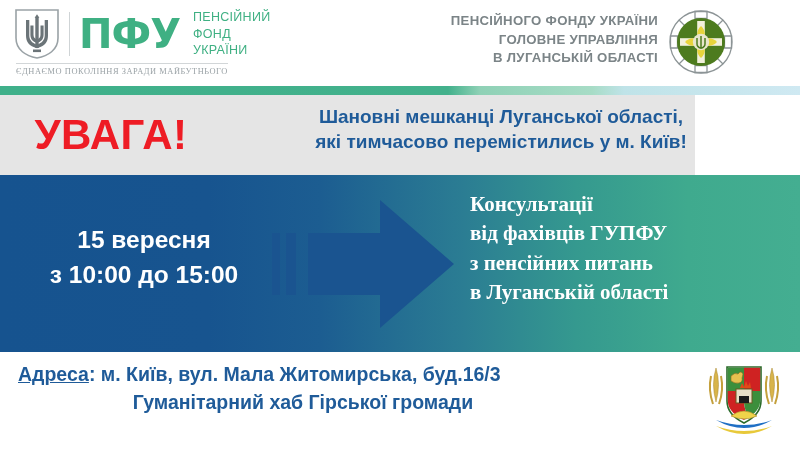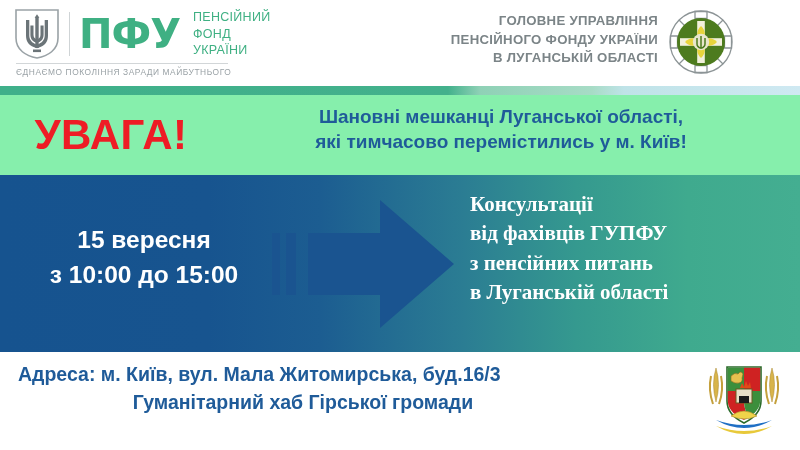--- a/index.html
+++ b/index.html
@@ -67,21 +67,21 @@
   .tagline-rule {
     width: 212px; height: 1px;
     background: #d2d6d8;
     margin-bottom: 3px;
   }
   .tagline {
     font-size: 8.4px;
     color: #9aa2a6;
     letter-spacing: 0.55px;
     white-space: nowrap;
-    font-family: Liberation Sans, sans-serif;
+    font-family: Liberation Serif, serif;
   }
 
   
   .dept-block {
     position: absolute;
     right: 84px; top: 12px;
     text-align: right;
   }
   .dept-line {
     color: #7b8487;
@@ -106,22 +106,22 @@
     background: linear-gradient(to right,
         #3fb08a 0%, #43b18c 56%,
         #8fd1b6 60%, #a7dcc6 74%,
         #bfe3e8 78%, #cfe9f2 100%);
   }
 
   
   .attention-band {
     position: absolute;
     left: 0; top: 95px;
-    width: 800px; height: 80px;
-    background: #86efac;
+    width: 695px; height: 80px;
+    background: #e5e5e5;
   }
   .uvaga {
     position: absolute;
     left: 16px; top: 16px;
     width: 190px;
     text-align: center;
     color: #ee1c25;
     font-size: 42px;
     font-weight: bold;
     letter-spacing: 0.5px;
@@ -188,21 +188,21 @@
     left: 18px; top: 8px;
     width: 640px;
     color: #1f5b99;
     font-weight: bold;
     font-size: 19.5px;
     line-height: 1.45;
     font-family: "Liberation Sans", sans-serif;
   }
   .addr-line1 { text-align: left; white-space: nowrap; }
   .addr-line2 { text-align: center; padding-right: 70px; white-space: nowrap; }
-  .addr-label { }
+  .addr-label { text-decoration: underline; }
   .oblast-emblem {
     position: absolute;
     right: 12px; top: 6px;
     width: 88px; height: 88px;
   }
 </style>
 </head>
 <body>
 
 <div id="poster">
@@ -233,22 +233,22 @@
         <div>УКРАЇНИ</div>
       </span>
     </div>
 
     <div class="tagline-wrap">
       <div class="tagline-rule"></div>
       <div class="tagline">ЄДНАЄМО ПОКОЛІННЯ ЗАРАДИ МАЙБУТНЬОГО</div>
     </div>
 
     <div class="dept-block">
+      <div class="dept-line">ПЕНСІЙНОГО ФОНДУ УКРАЇНИ</div>
       <div class="dept-line">ГОЛОВНЕ УПРАВЛІННЯ</div>
-      <div class="dept-line">ПЕНСІЙНОГО ФОНДУ УКРАЇНИ</div>
       <div class="dept-line">В ЛУГАНСЬКІЙ ОБЛАСТІ</div>
     </div>
 
     <span>
       <svg class="gupfu-emblem" viewBox="0 0 66 66" xmlns="http://www.w3.org/2000/svg">
         <g fill="none" stroke="#8c9496" stroke-width="1.3">
           <circle cx="33" cy="33" r="31"></circle>
           <path d="M27 2.5 h12 v7 h-12 Z M27 56.5 h12 v7 h-12 Z
                    M2.5 27 v12 h7 v-12 Z M56.5 27 v12 h7 v-12 Z"></path>
           <path d="M11 11 l6 6 M55 11 l-6 6 M11 55 l6 -6 M55 55 l-6 -6"></path>

